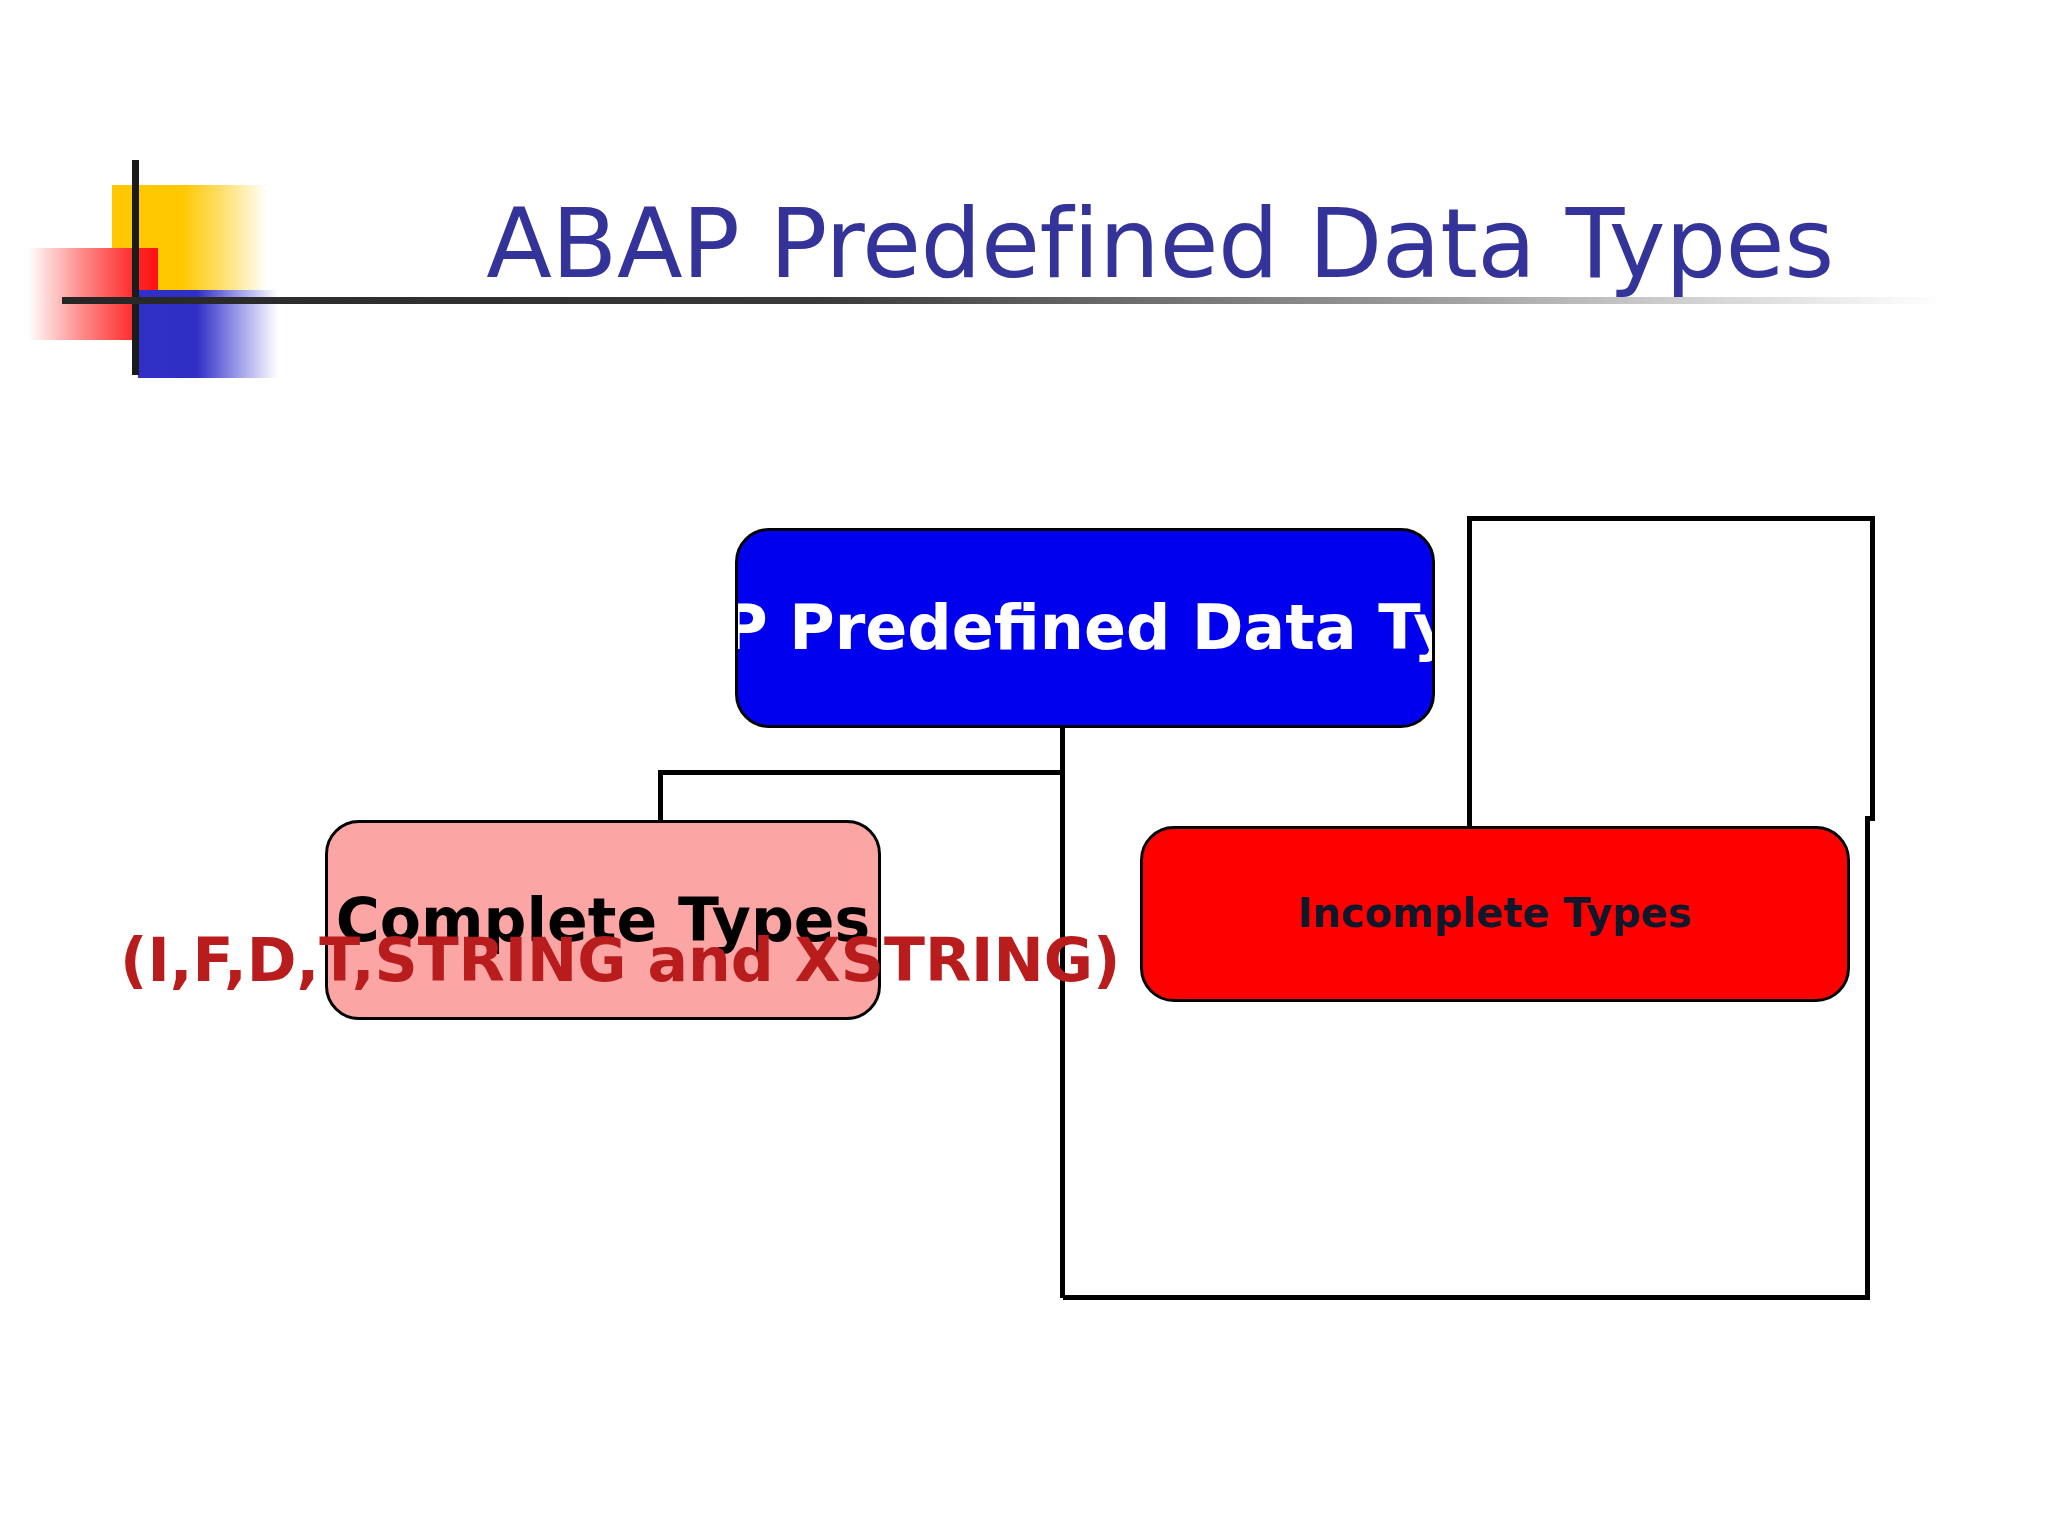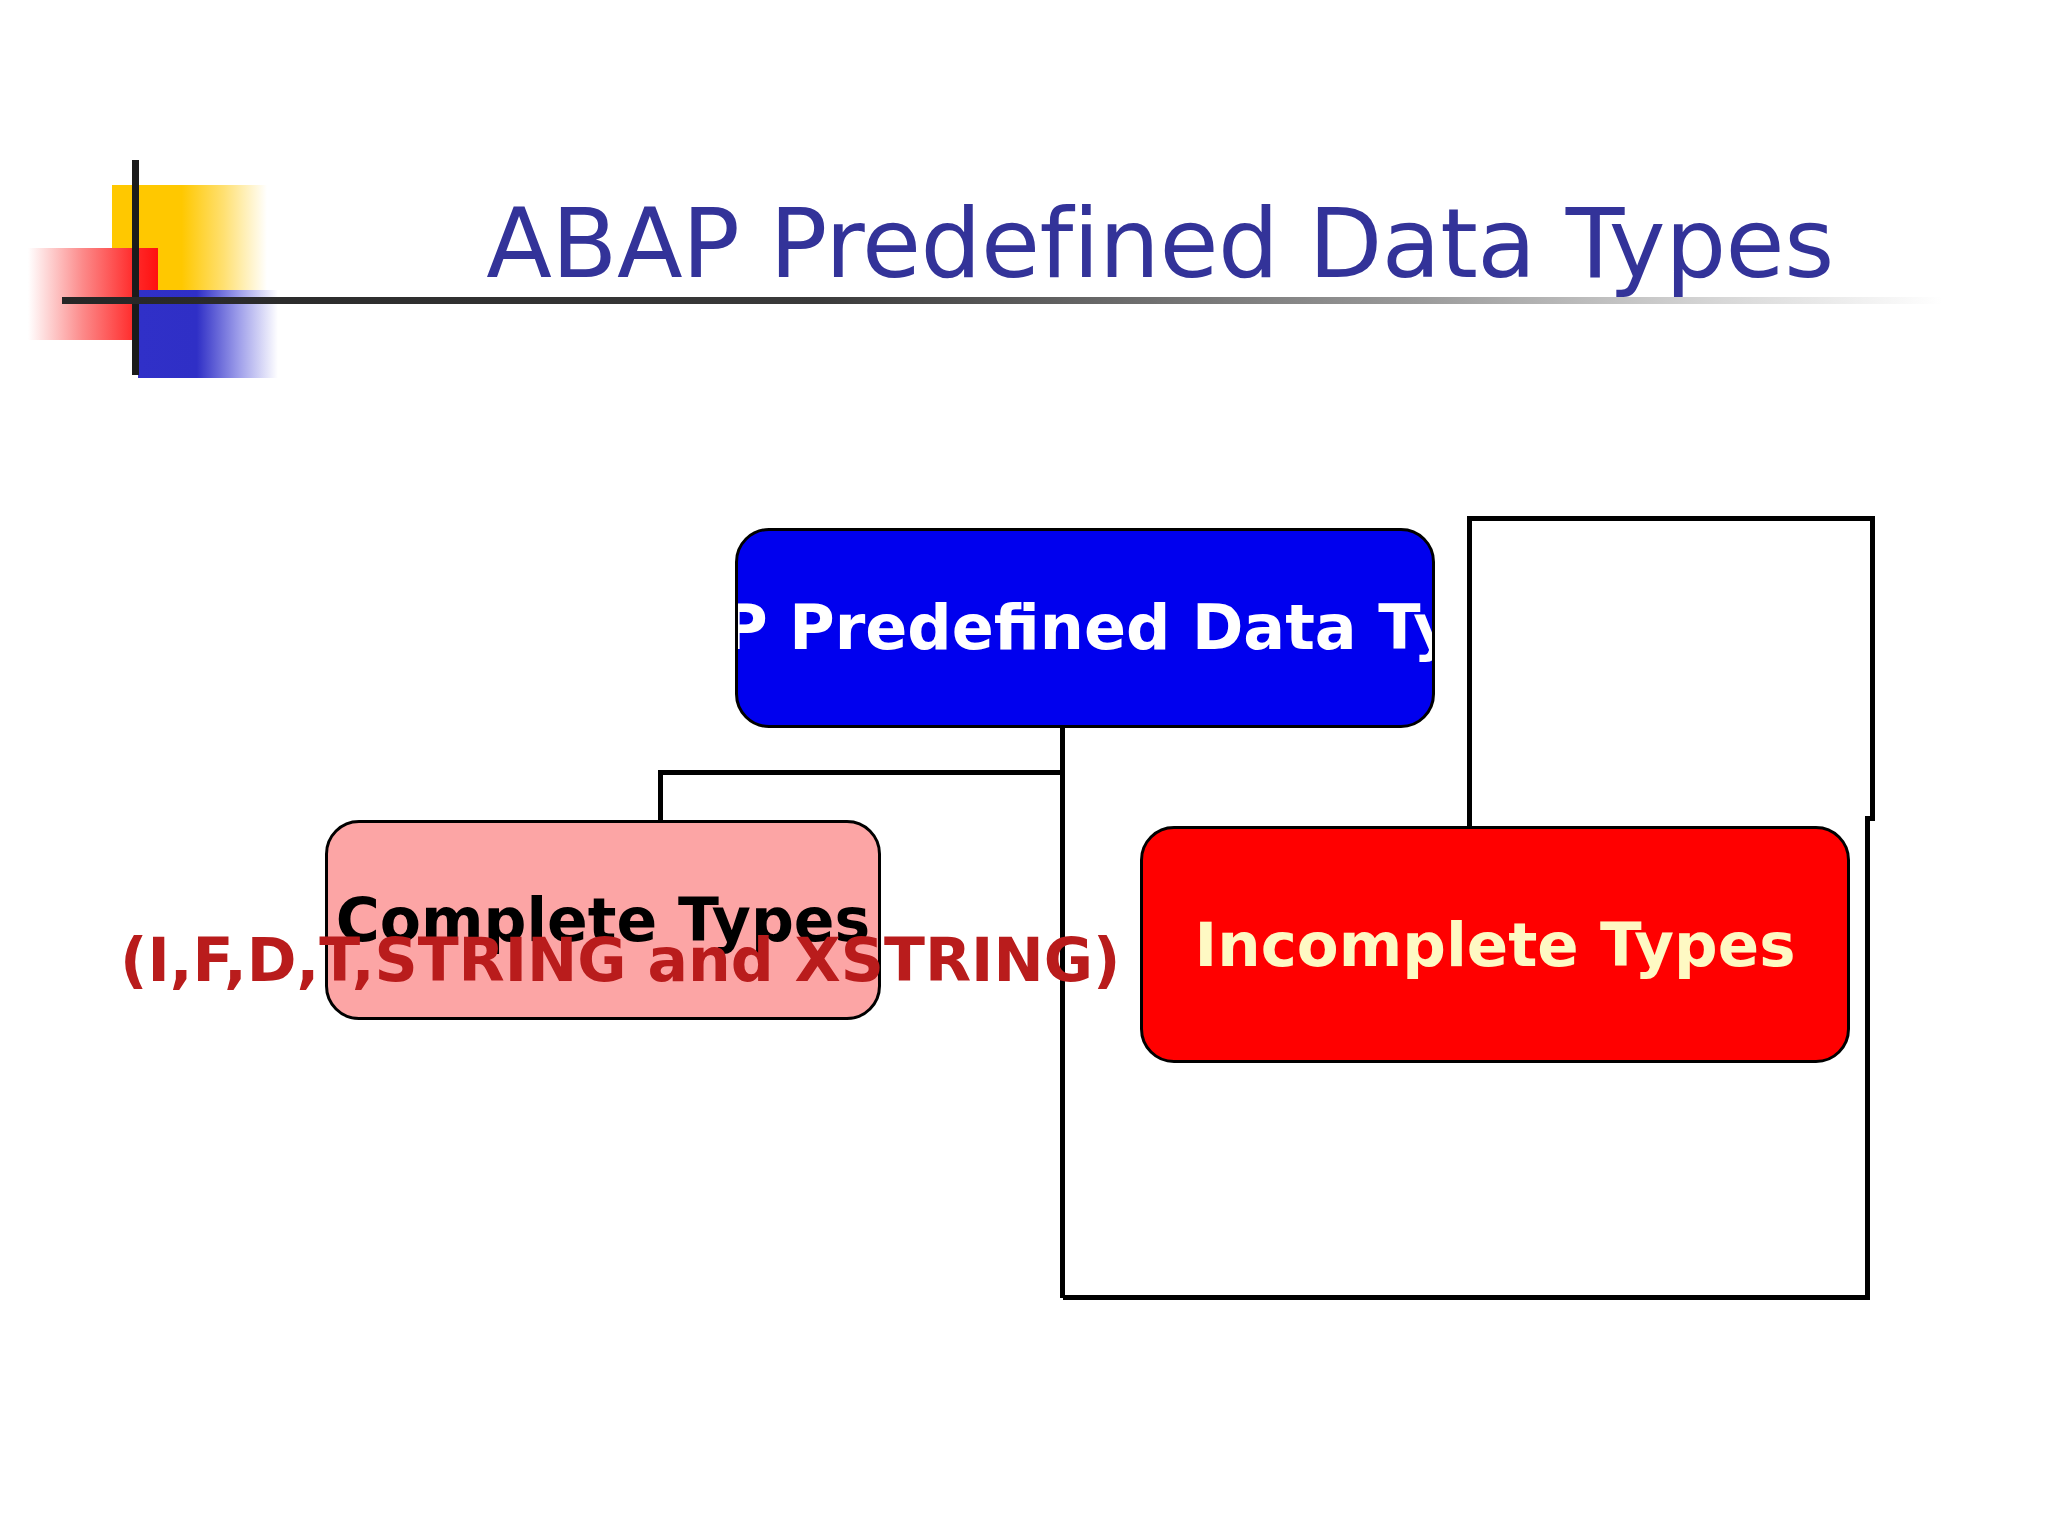--- a/index.html
+++ b/index.html
@@ -149,24 +149,24 @@
     background: #fca5a5;
     color: #000000;
     font-size: 60px;
     overflow: visible;
   }
 
   .node-red {
     left: 1140px;
     top: 826px;
     width: 710px;
-    height: 237px;
+    height: 176px;
     background: #FF0000;
-    color: #fef9c3;
-    font-size: 61px;
+    color: #0f172a;
+    font-size: 40px;
     overflow: visible;
   }
 
   .overflow-line {
     position: absolute;
     white-space: nowrap;
   }
 </style>
 </head>
 <body>

